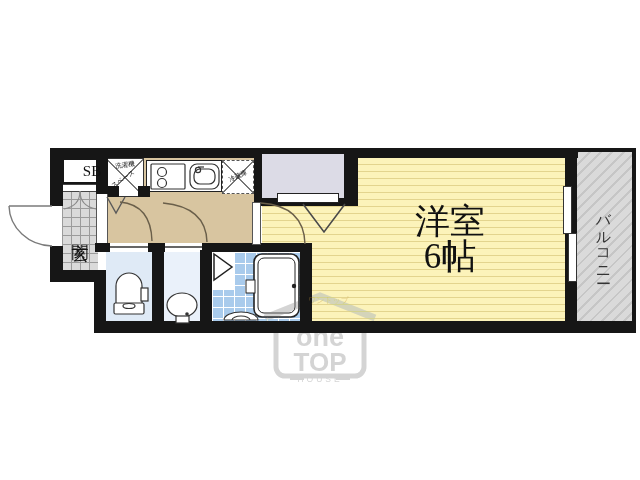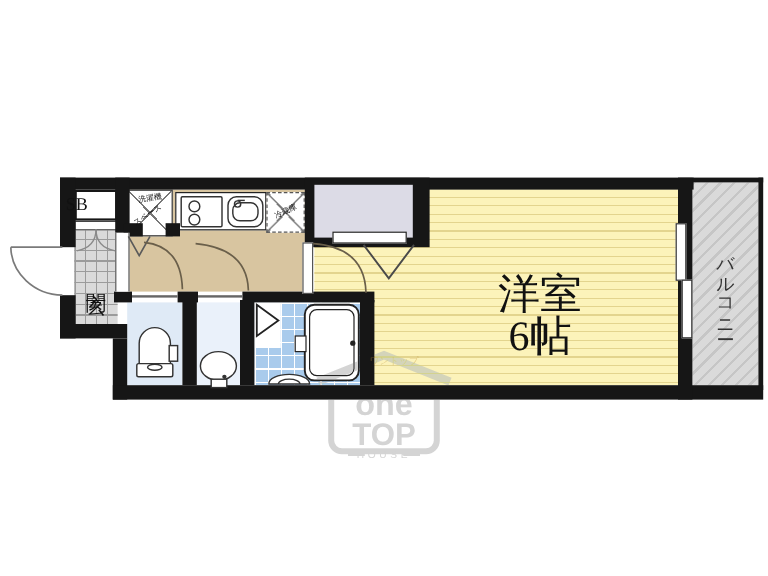--- a/index.html
+++ b/index.html
@@ -137,26 +137,26 @@
       <circle cx="294" cy="286" r="2.2" fill="#222" stroke="none"></circle>
       <rect x="246" y="280" width="9" height="13" stroke-width="1"></rect>
     </g>
 
     <g stroke="#333" fill="#fff" stroke-width="1.1">
       <path d="M 224 320 A 17 8 0 0 1 258 320 Z"></path>
       <path d="M 232 320 A 9 4 0 0 1 250 320" fill="none"></path>
     </g>
   </svg>
 
-  <div class="abs lbl" style="left:46px;top:160px;width:36px;height:22px;font-size:15px;">SB</div>
+  <div class="abs lbl" style="left:74px;top:160px;width:36px;height:22px;font-size:15px;">SB</div>
   <div class="abs lbl vert" style="left:62px;top:196px;width:36px;height:70px;font-size:17px;">玄関</div>
   <div class="abs lbl" style="left:106px;top:160px;width:38px;height:10px;font-size:6.5px;transform:rotate(-8deg);">洗濯機</div>
   <div class="abs lbl" style="left:104px;top:174px;width:38px;height:10px;font-size:6.5px;transform:rotate(-33deg);">スペース</div>
   <div class="abs lbl" style="left:222px;top:171px;width:32px;height:10px;font-size:6.5px;transform:rotate(-24deg);">冷蔵庫</div>
-  <div class="abs lbl" style="left:380px;top:203px;width:140px;height:72px;font-size:35px;line-height:1.0;flex-direction:column;margin-top:24px;">
+  <div class="abs lbl" style="left:380px;top:203px;width:140px;height:72px;font-size:35px;line-height:1.0;flex-direction:column;">
     <span>洋室</span>
     <span>6帖</span>
   </div>
   <div class="abs lbl vert" style="left:585px;top:175px;width:36px;height:130px;font-size:15px;letter-spacing:1px;color:#333;">バルコニー</div>
   <div class="abs faint" style="left:308px;top:295px;font-size:8px;font-family:'Liberation Sans',sans-serif;">ワントップ</div>
 
   <svg id="watermark" style="left:250px;top:288px;" width="140" height="100" viewBox="0 0 140 100">
     <g stroke="#d2d2d2" fill="none">
       <polyline points="15,30 70,8 125,30" stroke-width="7"></polyline>
       <rect x="26" y="36" width="88" height="52" rx="9" stroke-width="5"></rect>

